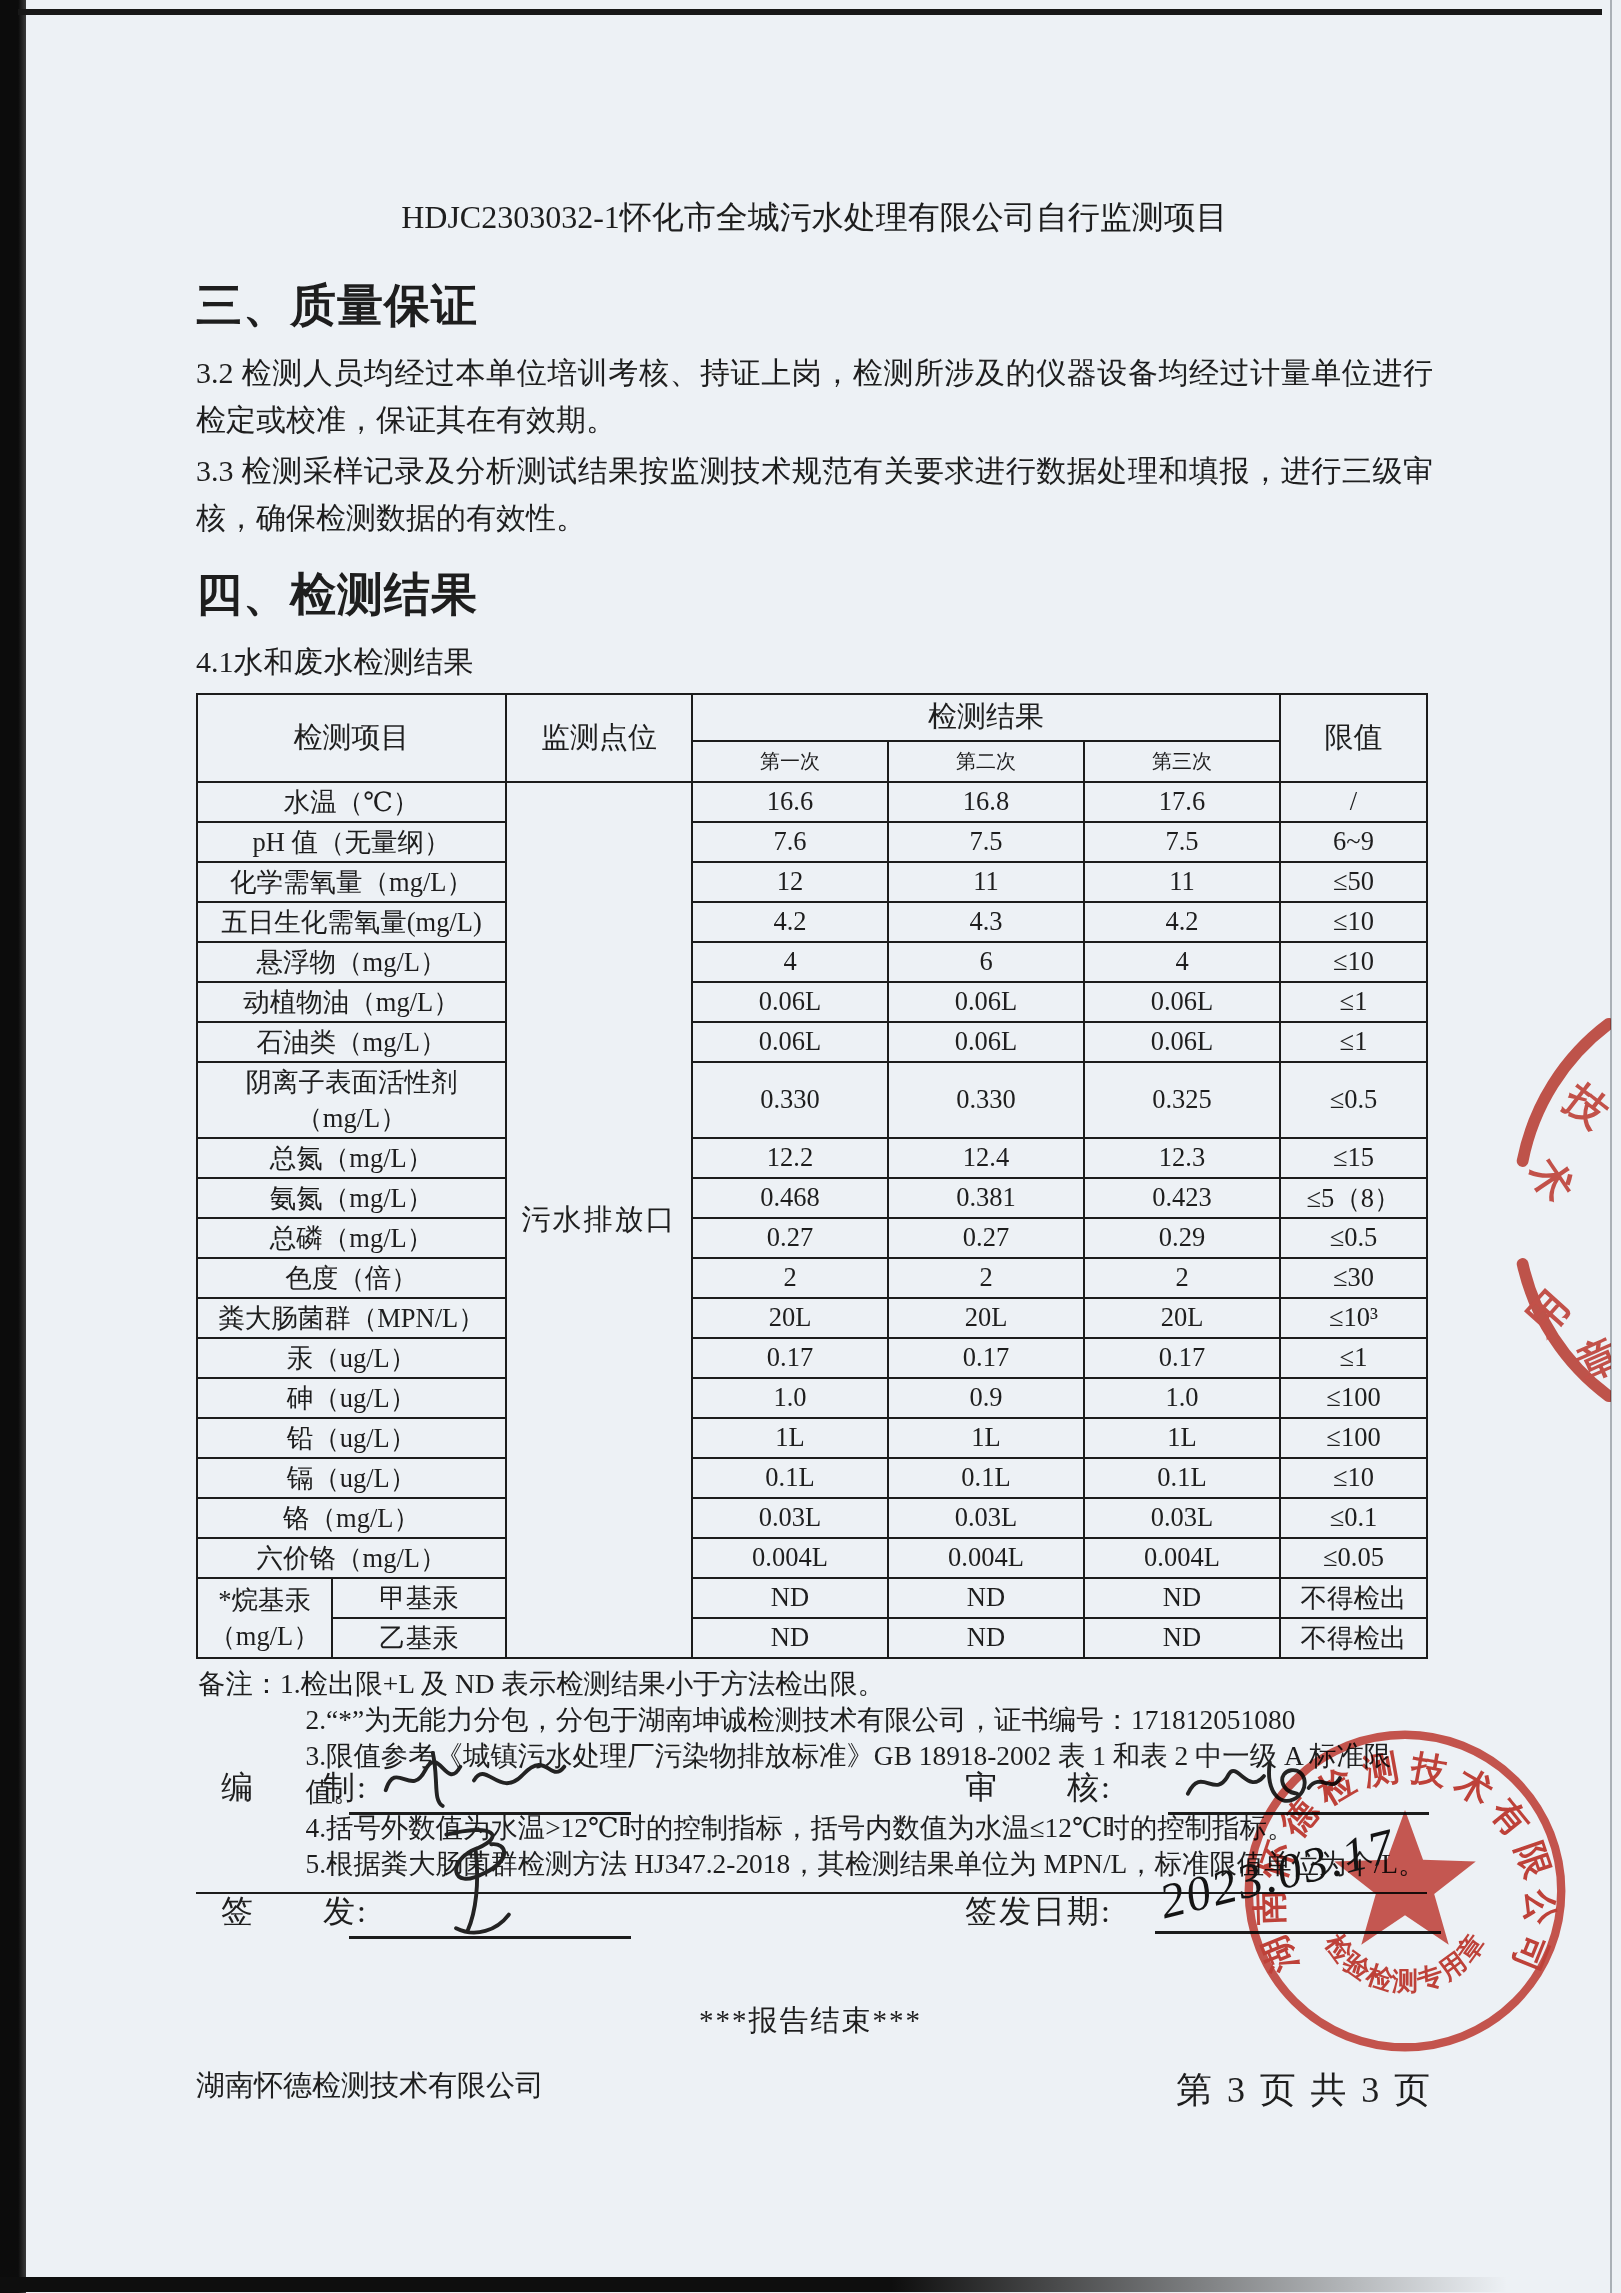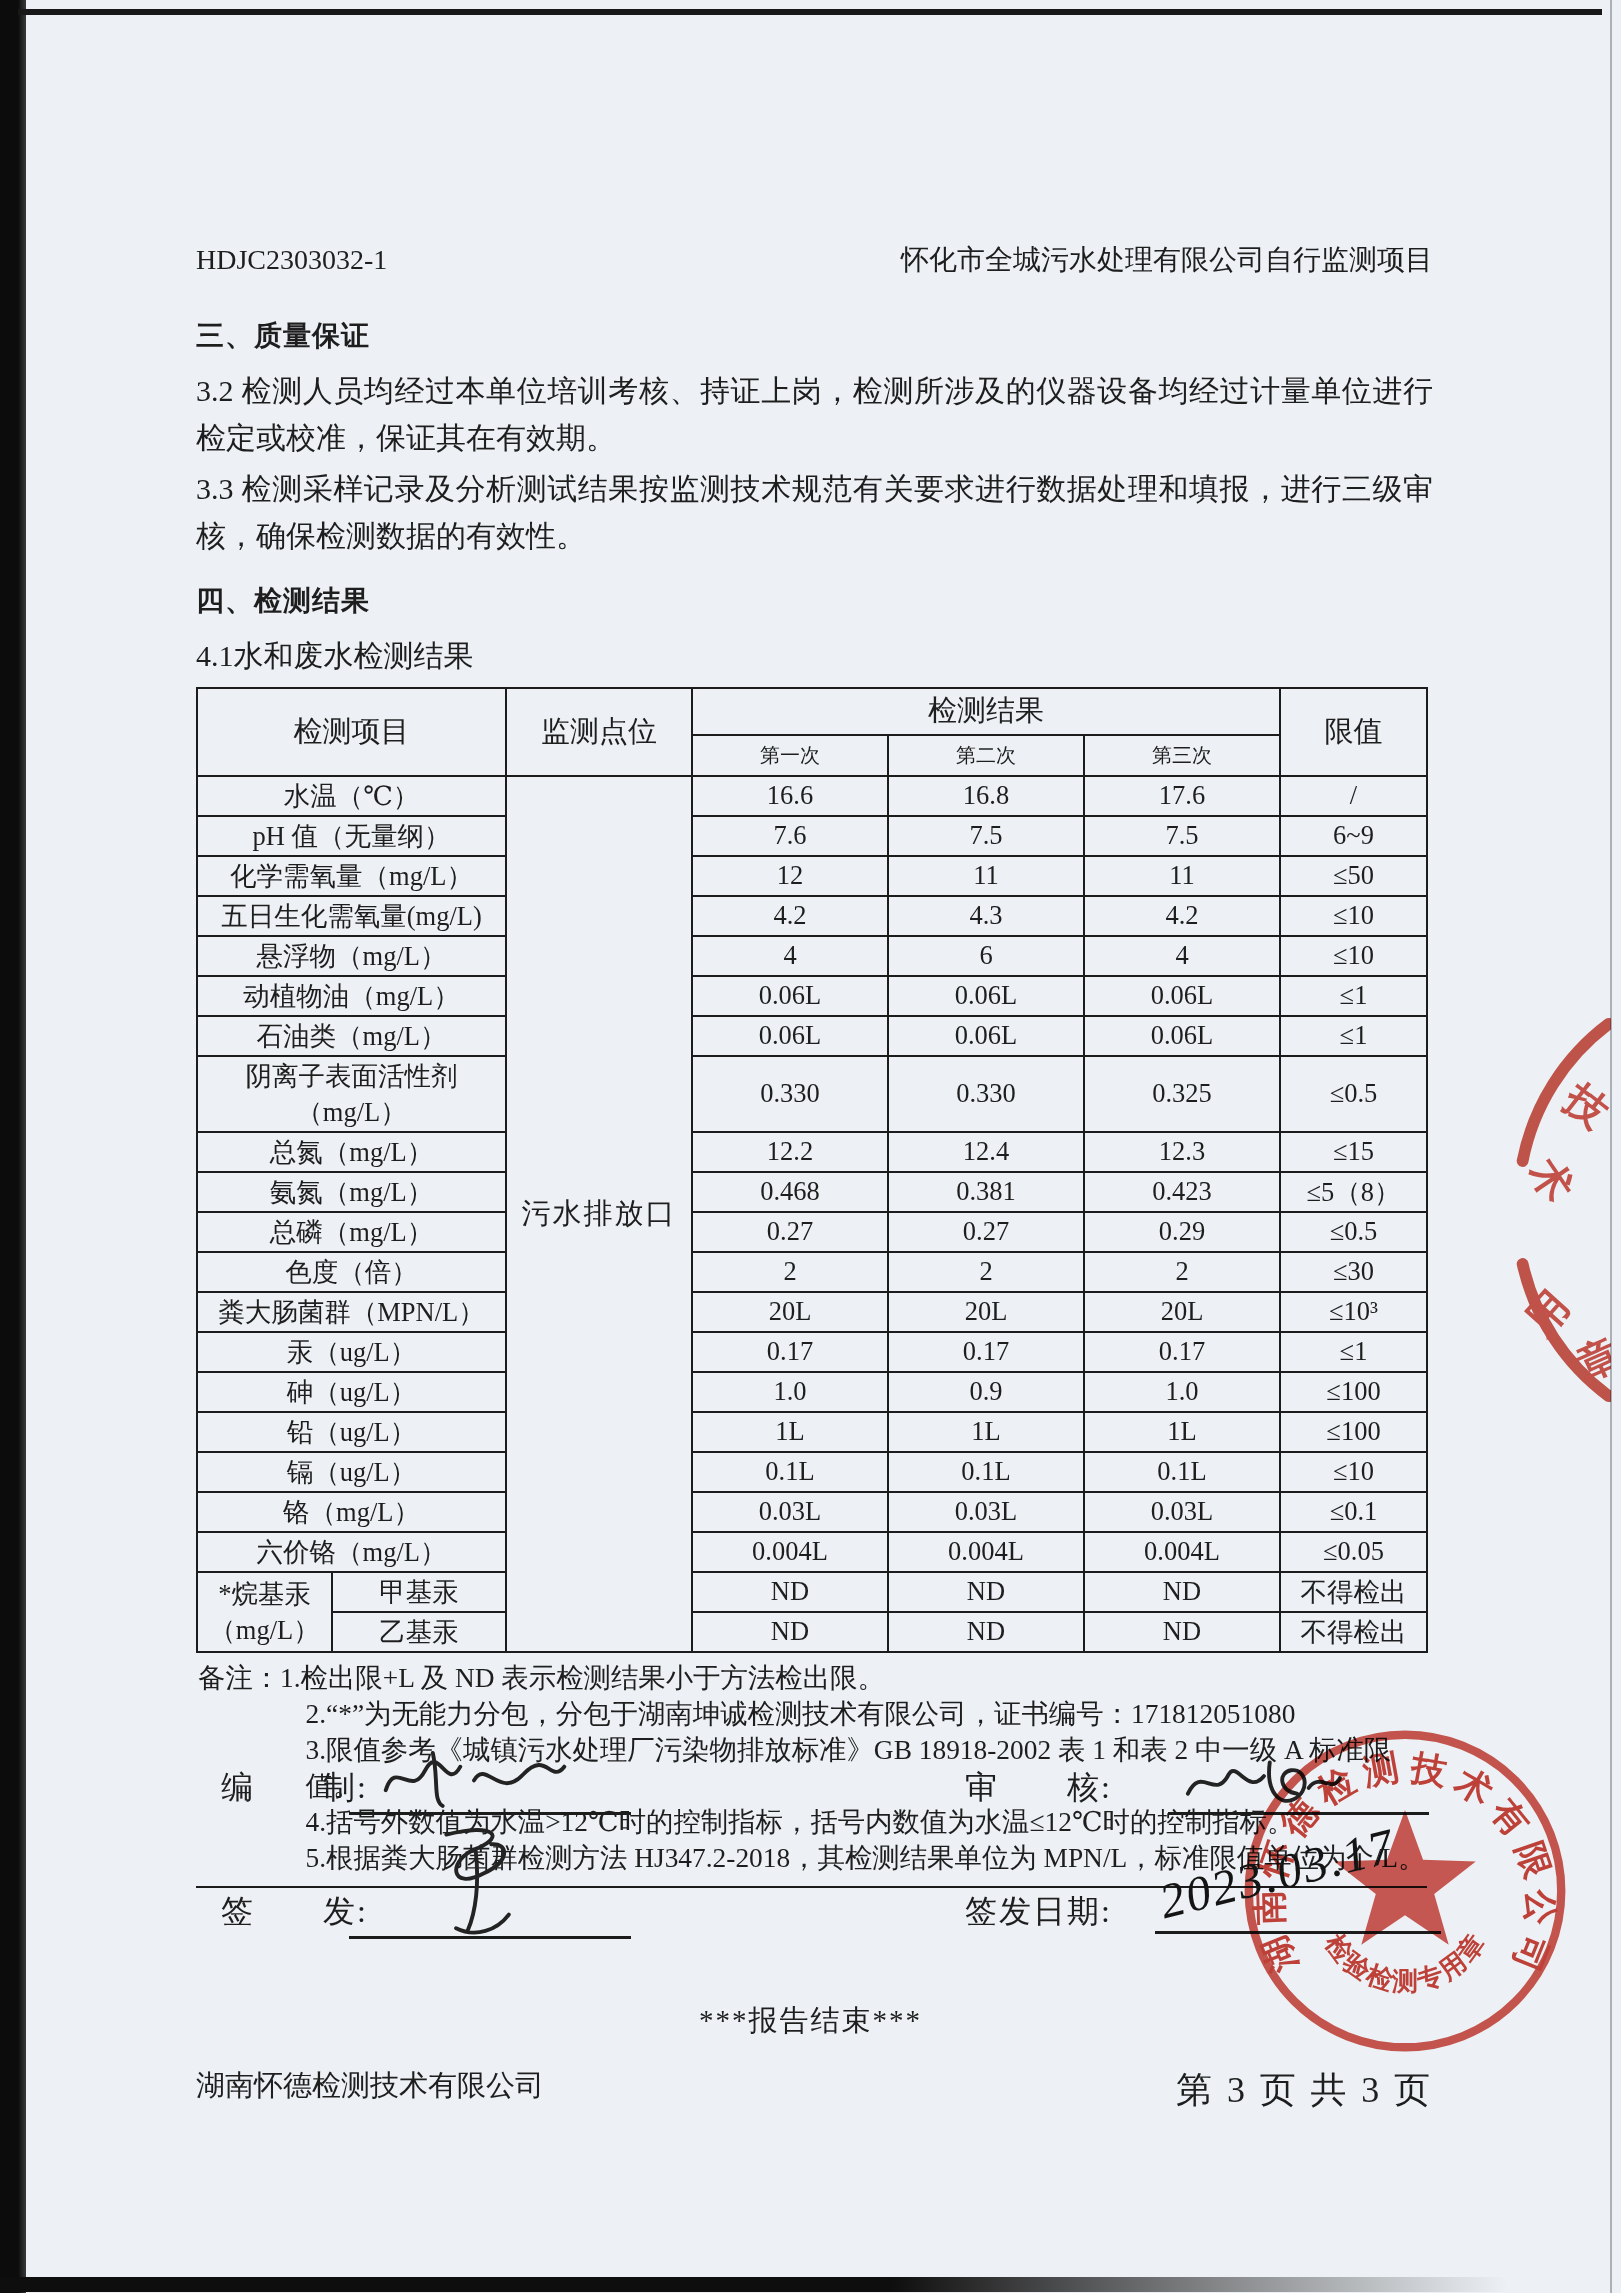--- a/index.html
+++ b/index.html
@@ -7,22 +7,22 @@
         font-family:"Liberation Serif","DejaVu Serif",serif;color:#1e1e1e;}
   
   .edge-left{position:absolute;left:0;top:0;width:25.5px;height:2294px;
              background:linear-gradient(to right,#0c0c0c 70%,#3a3a3a);}
   .edge-top{position:absolute;left:17.6px;top:8.8px;width:1584px;height:5.9px;background:#181818;}
   .edge-bottom{position:absolute;left:0;bottom:2px;width:1621px;height:14.7px;
                background:linear-gradient(to right,#0e0e0e 55%,rgba(14,14,14,0) 93%);}
   .edge-right{position:absolute;right:8.8px;top:0;width:2px;height:2294px;background:#aab0b6;}
 
   .content{position:absolute;left:196px;top:201px;width:1237px;}
-  .doc-header{display:flex;justify-content:space-between;font-size:28px;line-height:33px;margin-top:42px;}
-  h2.sec{font-size:28px;font-weight:700;margin:41px 0 11.8px;letter-spacing:1px;}
+  .doc-header{display:flex;justify-content:center;font-size:32px;line-height:33px;}
+  h2.sec{font-size:46px;font-weight:700;margin:41px 0 11.8px;letter-spacing:1px;}
   h2.sec2{margin-top:23.5px;}
   p.body-p{font-size:30px;line-height:47px;margin:3.9px 0;text-align:justify;}
   .subtitle{font-size:30px;margin:15.7px 0 9.8px;}
 
   table.results{border-collapse:collapse;table-layout:fixed;width:1231px;border:2.9px solid #1c1c1c;}
   .results th,.results td{border:2px solid #1c1c1c;text-align:center;vertical-align:middle;
        font-size:26.5px;font-weight:400;padding:1px 3.9px;overflow:hidden;}
   .results thead tr:first-child th{height:43px;font-size:29px;}
   .results thead tr:last-child th{height:37px;font-size:20px;}
   .results tbody tr{height:33px;}

